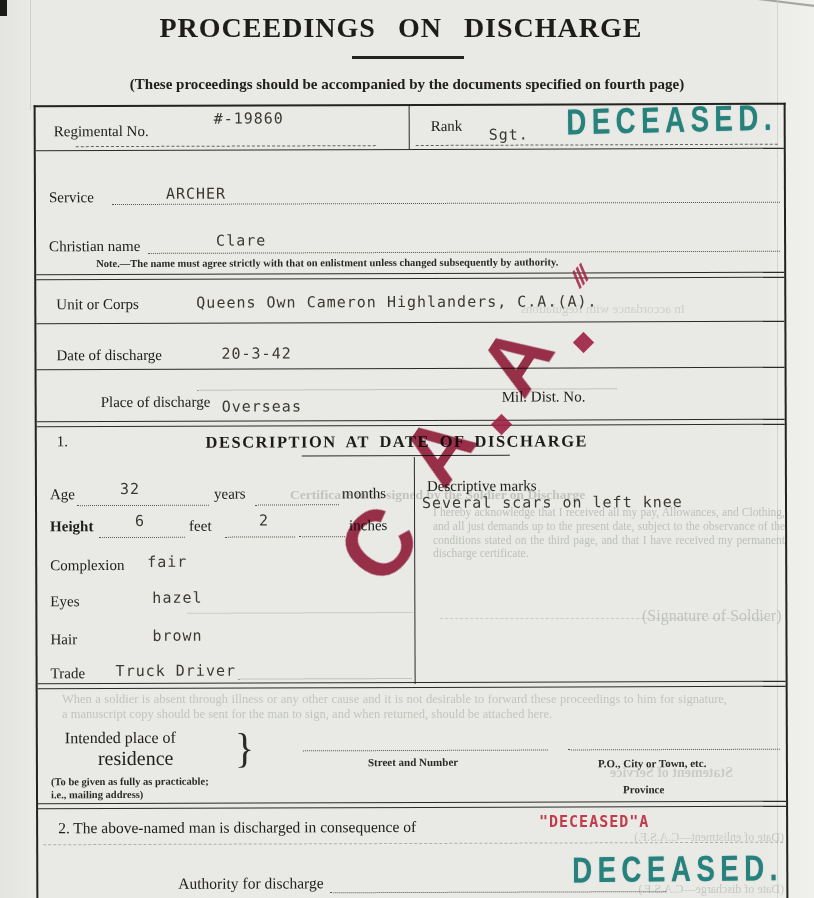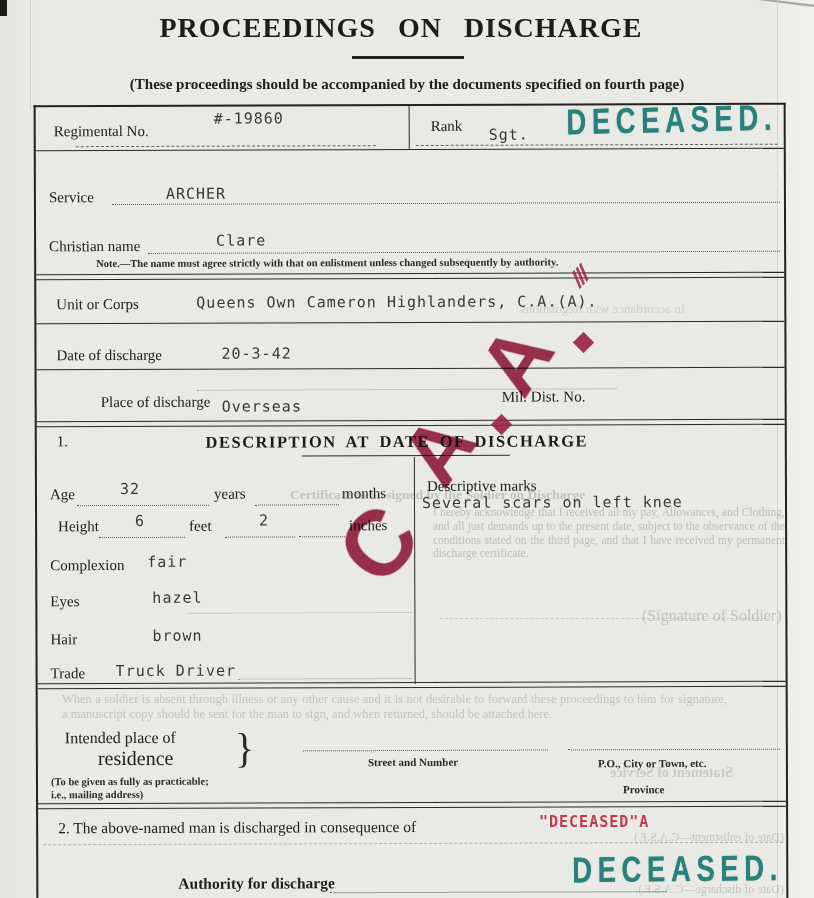--- a/index.html
+++ b/index.html
@@ -107,21 +107,21 @@
     <div class="hline" style="left:265px;top:349px;width:208px;"></div>
     <div class="vline" style="left:377px;top:351px;height:227px;"></div>
 
     <div class="lbl" style="left:13px;top:379px;">Age</div>
     <div class="type" style="left:83px;top:373px;">32</div>
     <div class="finedot" style="left:40px;top:398px;width:132px;"></div>
     <div class="lbl" style="left:177px;top:379px;">years</div>
     <div class="finedot" style="left:218px;top:398px;width:84px;"></div>
     <div class="lbl" style="left:305px;top:379px;">months</div>
 
-    <div class="lbl" style="left:21px;top:411px;">Height</div>
+    <div class="lbl" style="left:13px;top:411px;font-weight:bold;">Height</div>
     <div class="finedot" style="left:62px;top:430px;width:86px;"></div>
     <div class="type" style="left:98px;top:405px;">6</div>
     <div class="lbl" style="left:152px;top:411px;">feet</div>
     <div class="finedot" style="left:188px;top:430px;width:70px;"></div>
     <div class="type" style="left:222px;top:405px;">2</div>
     <div class="finedot" style="left:262px;top:430px;width:46px;"></div>
     <div class="lbl" style="left:312px;top:411px;">inches</div>
 
     <div class="lbl" style="left:13px;top:450px;">Complexion</div>
     <div class="type" style="left:110px;top:446px;">fair</div>
@@ -145,21 +145,21 @@
     <div class="small-lbl" style="left:13px;top:668px;width:168px;white-space:normal;font-size:10.5px;line-height:1.25;">(To be given as fully as practicable; i.e., mailing address)</div>
     <div class="finedot" style="left:265px;top:644px;width:245px;"></div>
     <div class="small-lbl" style="left:330px;top:650px;">Street and Number</div>
     <div class="finedot" style="left:530px;top:644px;width:212px;"></div>
     <div class="small-lbl" style="left:560px;top:652px;">P.O., City or Town, etc.</div>
     <div class="small-lbl" style="left:585px;top:678px;">Province</div>
     <div class="dbl" style="left:0;top:696px;width:748px;"></div>
 
     <div class="lbl" style="left:20px;top:712px;font-size:15.5px;">2.  The above-named man is discharged in consequence of</div>
     <div class="dashline" style="left:5px;top:737px;width:740px;opacity:.35;"></div>
-    <div class="lbl" style="left:140px;top:768px;font-size:15.5px;font-weight:bold;">Authority for discharge</div>
+    <div class="lbl" style="left:140px;top:768px;font-size:15.5px;">Authority for discharge</div>
     <div class="finedot" style="left:292px;top:786px;width:336px;"></div>
   </div>
 
   <div class="red-type" style="left:539px;top:813px;">"DECEASED"A</div>
 
   <div class="stamp-teal" style="left:566px;top:102px;">DECEASED.</div>
   <div class="stamp-teal" style="left:572px;top:850px;transform:scale(.92,1.2) rotate(-.5deg);">DECEASED.</div>
 
   <div class="caa" style="left:345px;top:498px;font-size:92px;transform:rotate(-50deg);">C</div>
   <div class="caa" style="left:408px;top:408px;font-size:84px;transform:rotate(-55deg);">A</div>

